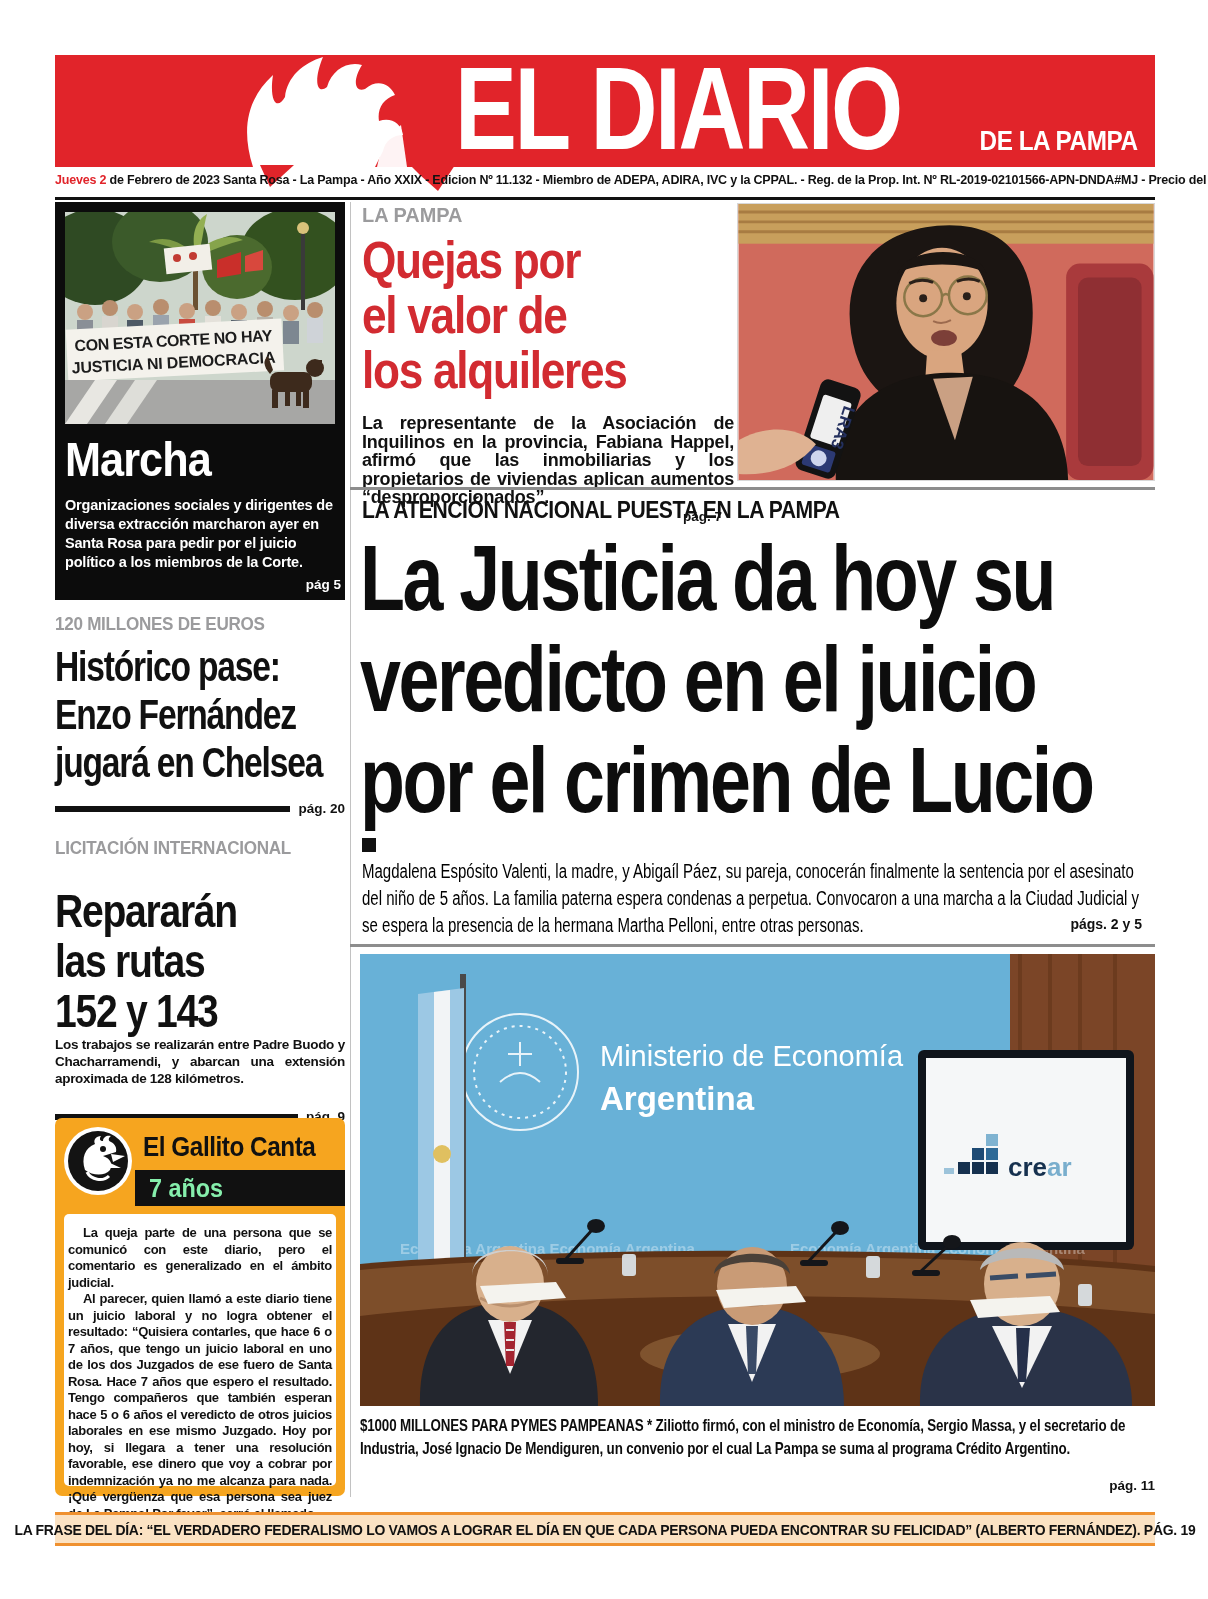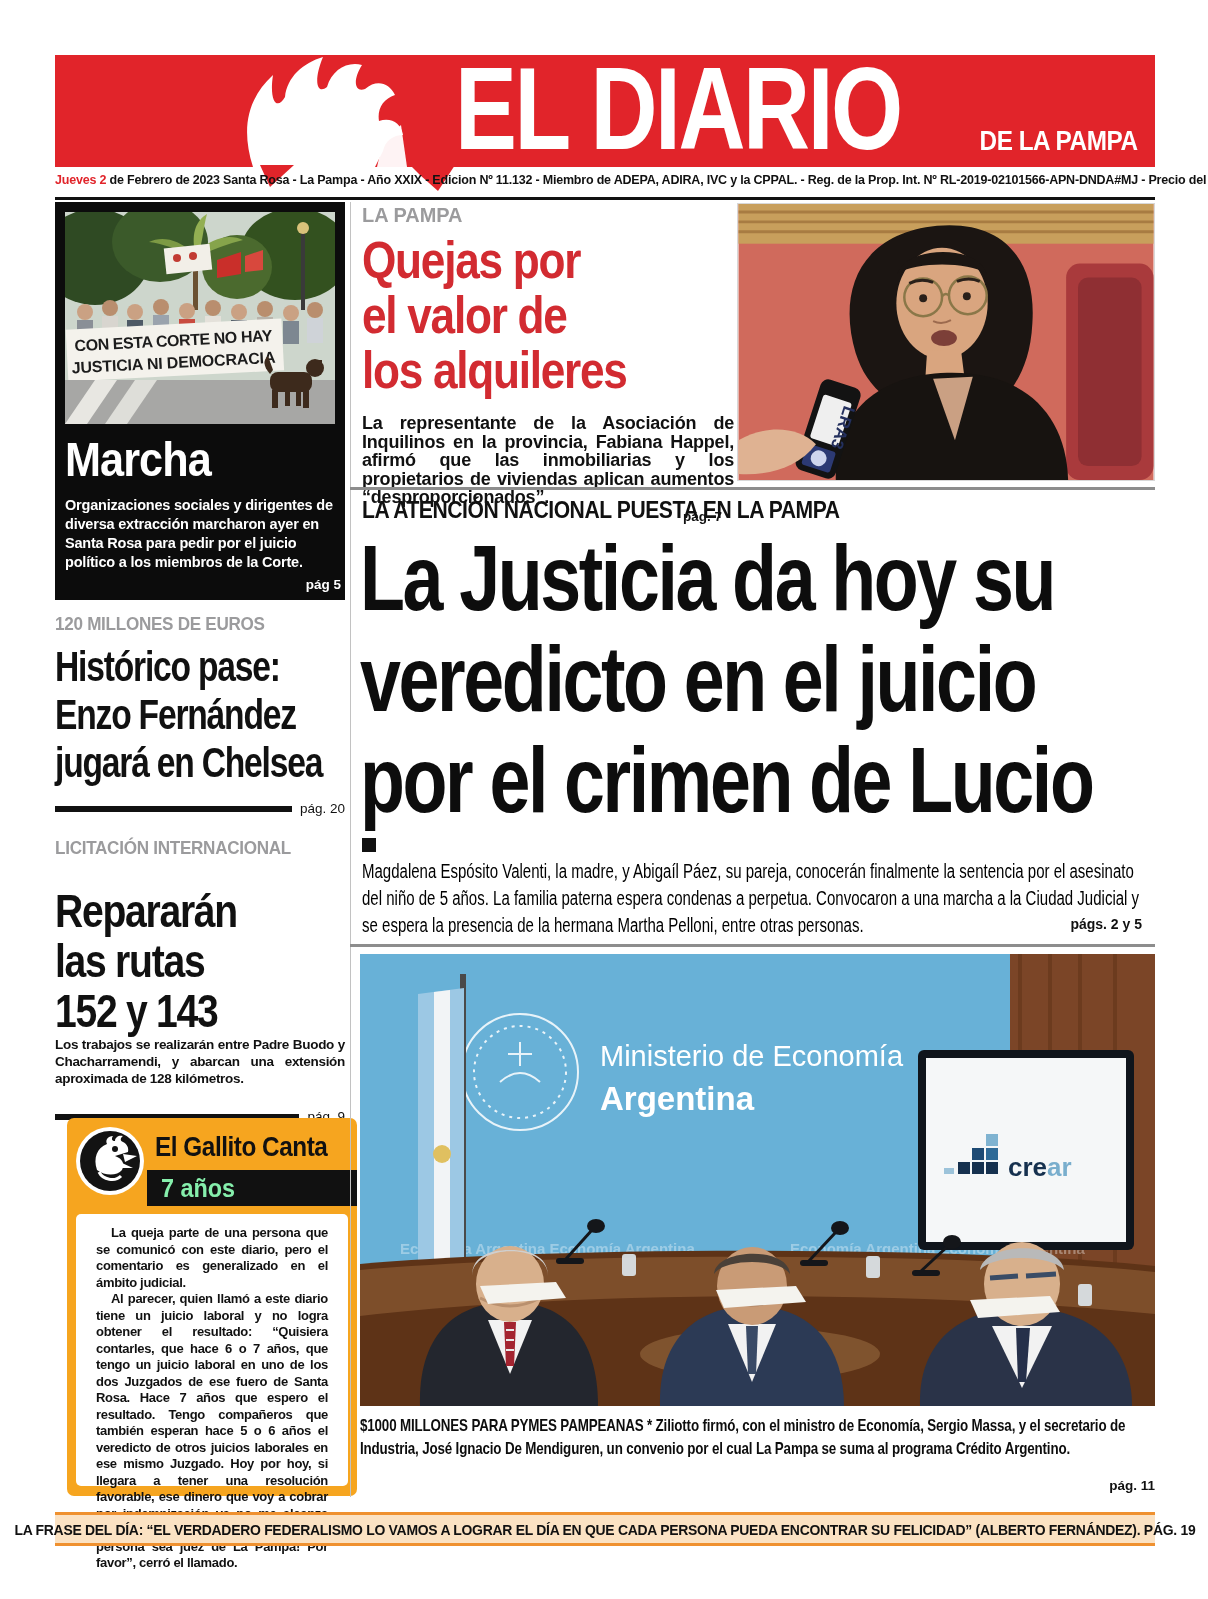--- a/index.html
+++ b/index.html
@@ -25,30 +25,30 @@
   .marcha-title { font-size:48px; line-height:52px; font-weight:bold; letter-spacing:-1px; transform:scaleX(0.9); transform-origin:left; white-space:nowrap; margin-top:6px; }
   .marcha-body { margin-top:10px; font-size:14.5px; line-height:19px; font-weight:bold; letter-spacing:-0.2px; }
   .marcha-pg { position:absolute; right:4px; bottom:8px; font-size:13.5px; font-weight:bold; }
 
   .kicker { color:#9b9b9d; font-size:18px; font-weight:bold; letter-spacing:-0.3px; transform:scaleX(0.95); transform-origin:left; white-space:nowrap; }
   .lhead { font-weight:bold; letter-spacing:-1.5px; white-space:nowrap; transform:scaleX(0.8); transform-origin:left; }
   .chelsea-head { font-size:42px; line-height:48px; }
   .rutas-head { font-size:46px; line-height:50px; transform:scaleX(0.85); }
   .pgbar { display:flex; align-items:center; gap:8px; }
   .pgbar .bar { flex:1; height:6px; background:#111; }
-  .pgbar .pg { font-size:13.5px; font-weight:normal; white-space:nowrap; }
+  .pgbar .pg { font-size:13.5px; font-weight:bold; white-space:nowrap; }
   .rutas-body { font-size:13.5px; line-height:17px; font-weight:bold; letter-spacing:-0.3px; text-align:justify; }
 
   
-  .gallito { position:absolute; left:0; top:916px; width:290px; height:378px; background:#f6a51f; border-radius:7px;margin-left:12px; }
+  .gallito { position:absolute; left:0; top:916px; width:290px; height:378px; background:#f6a51f; border-radius:7px; }
   .gallito-title { position:absolute; left:88px; top:14px; font-size:27px; font-weight:bold; letter-spacing:-0.5px; transform:scaleX(0.9); transform-origin:left; white-space:nowrap; color:#111; }
   .gallito-bar { position:absolute; left:80px; right:0; top:52px; height:36px; background:#111; color:#86efac; display:flex; align-items:center; padding-left:14px; font-size:26px; font-weight:bold; transform-origin:left; }
   .gallito-bar span { transform:scaleX(0.9); transform-origin:left; display:inline-block; }
   .gallito-logo { position:absolute; left:8px; top:8px; }
-  .gallito-box { position:absolute; left:9px; right:9px; top:96px; bottom:10px; background:#fff; border-radius:5px; padding:11px 20px; }
+  .gallito-box { position:absolute; left:9px; right:9px; top:96px; bottom:10px; background:#fff; border-radius:5px; padding:11px 4px; }
   .gallito-box p { font-size:13px; line-height:16.5px; font-weight:bold; letter-spacing:-0.3px; text-align:justify; text-indent:15px; }
 
   
   .vdivider { left:350px; top:202px; width:1px; height:1295px; background:#c2c2c2; }
   .alq { left:362px; top:203px; width:372px; }
   .alq-kicker { color:#9b9b9d; font-size:21px; font-weight:bold; transform:scaleX(0.95); transform-origin:left; white-space:nowrap; }
   .alq-head { color:#d22b31; font-size:52px; line-height:55px; font-weight:bold; letter-spacing:-1.5px; white-space:nowrap; transform:scaleX(0.85); transform-origin:left; }
   .alq-body { margin-top:16px; font-size:18px; line-height:18.5px; font-weight:bold; letter-spacing:-0.2px; text-align:justify; }
   .alq-pg { text-align:right; font-size:13.5px; font-weight:bold; margin-top:2px; padding-right:12px; }
 

